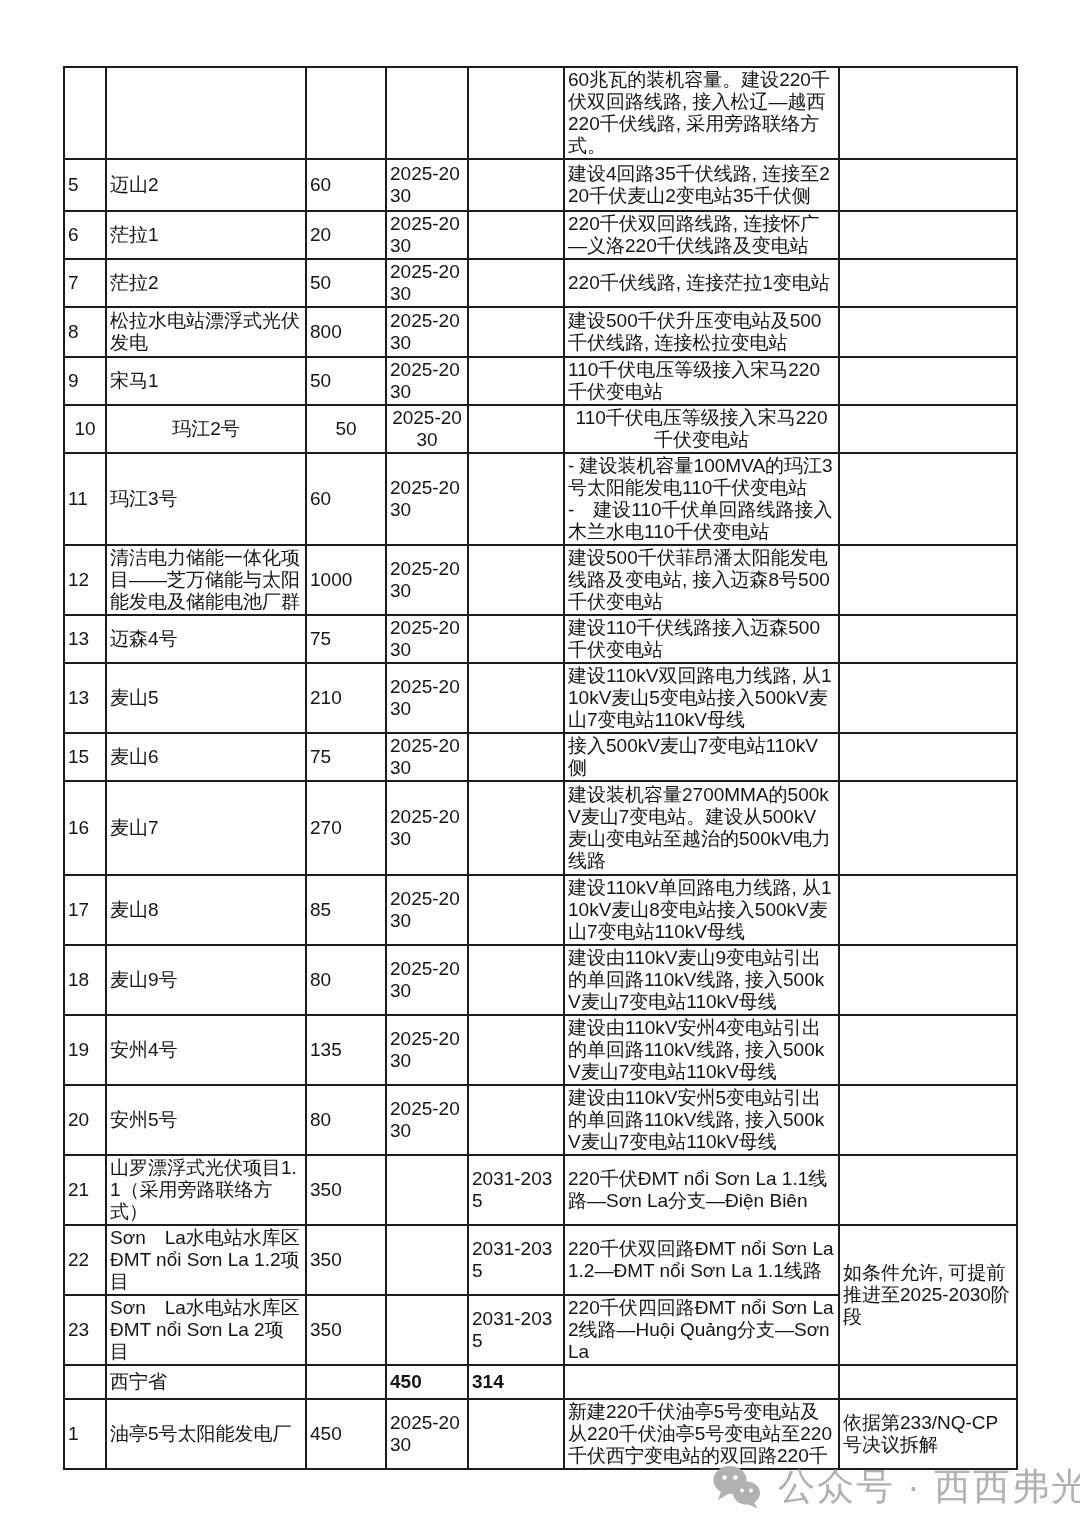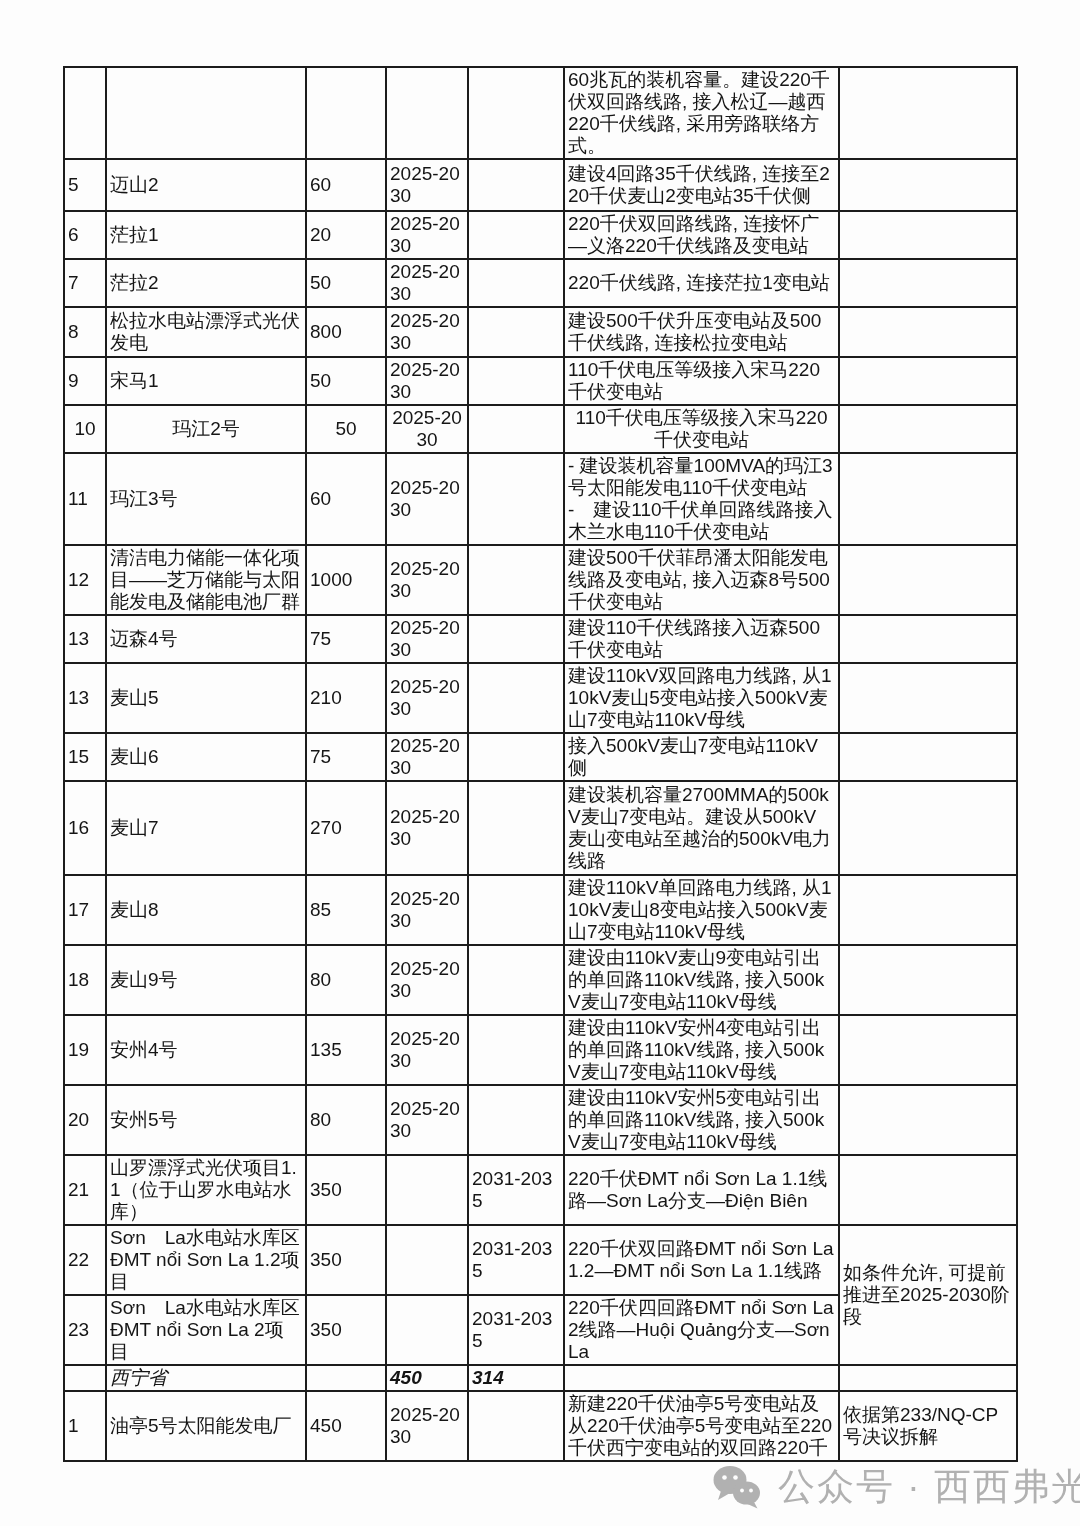--- a/index.html
+++ b/index.html
@@ -208,21 +208,21 @@
           <td class="col-no">20</td>
           <td class="col-name">安州5号</td>
           <td class="col-capacity">80</td>
           <td class="col-p1">2025-2030</td>
           <td class="col-p2"></td>
           <td class="col-desc">建设由110kV安州5变电站引出的单回路110kV线路, 接入500kV麦山7变电站110kV母线</td>
           <td class="col-note"></td>
         </tr>
         <tr style="height: 70px;">
           <td class="col-no">21</td>
-          <td class="col-name">山罗漂浮式光伏项目1.1（位于山罗水电站水库）</td>
+          <td class="col-name">山罗漂浮式光伏项目1.1（采用旁路联络方式）</td>
           <td class="col-capacity">350</td>
           <td class="col-p1"></td>
           <td class="col-p2">2031-2035</td>
           <td class="col-desc">220千伏ĐMT nổi Sơn La 1.1线路—Sơn La分支—Điện Biên</td>
           <td class="col-note"></td>
         </tr>
         <tr style="height: 70px;">
           <td class="col-no">22</td>
           <td class="col-name">Sơn　La水电站水库区ĐMT nổi Sơn La 1.2项目</td>
           <td class="col-capacity">350</td>
@@ -232,21 +232,21 @@
           <td class="col-note" rowspan="2">如条件允许, 可提前推进至2025-2030阶段</td>
         </tr>
         <tr style="height: 70px;">
           <td class="col-no">23</td>
           <td class="col-name">Sơn　La水电站水库区ĐMT nổi Sơn La 2项目</td>
           <td class="col-capacity">350</td>
           <td class="col-p1"></td>
           <td class="col-p2">2031-2035</td>
           <td class="col-desc">220千伏四回路ĐMT nổi Sơn La 2线路—Huội Quảng分支—Sơn La</td>
         </tr>
-        <tr class="section" style="height: 26px; font-style: italic;">
+        <tr class="section" style="height: 34px;">
           <td class="col-no"></td>
           <td class="col-name">西宁省</td>
           <td class="col-capacity"></td>
           <td class="col-p1">450</td>
           <td class="col-p2">314</td>
           <td class="col-desc"></td>
           <td class="col-note"></td>
         </tr>
         <tr style="height: 70px;">
           <td class="col-no">1</td>

